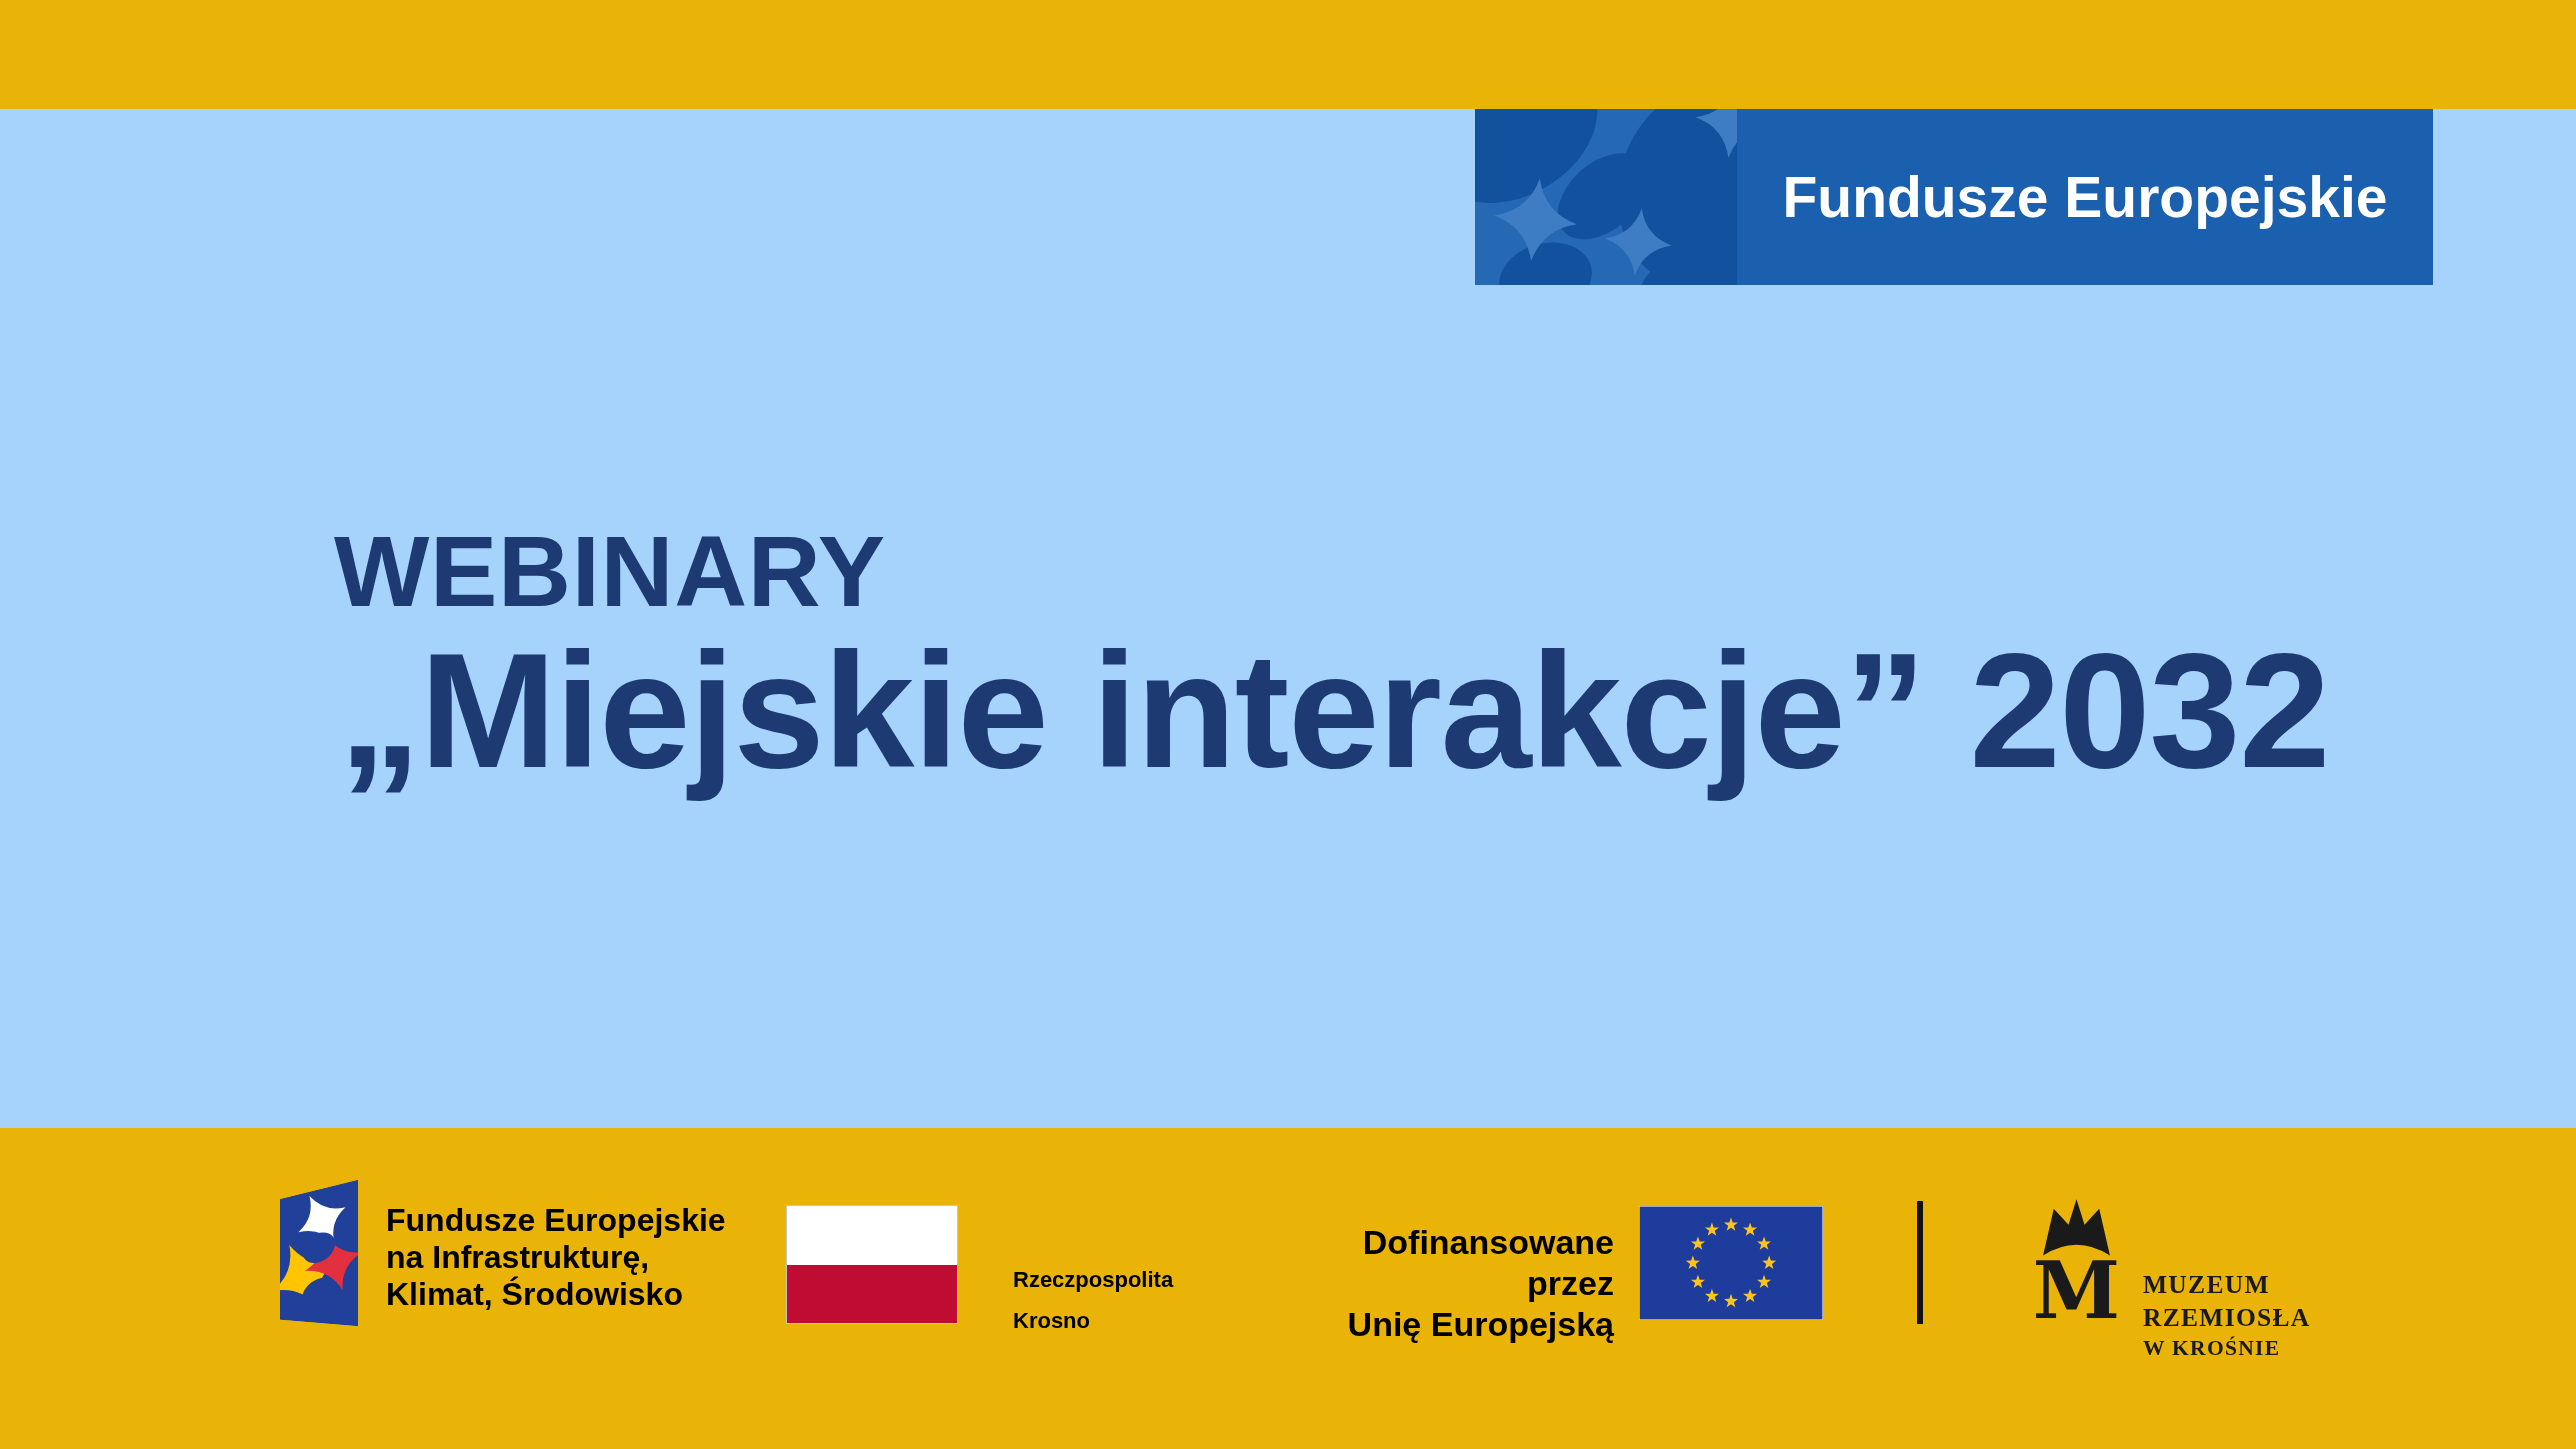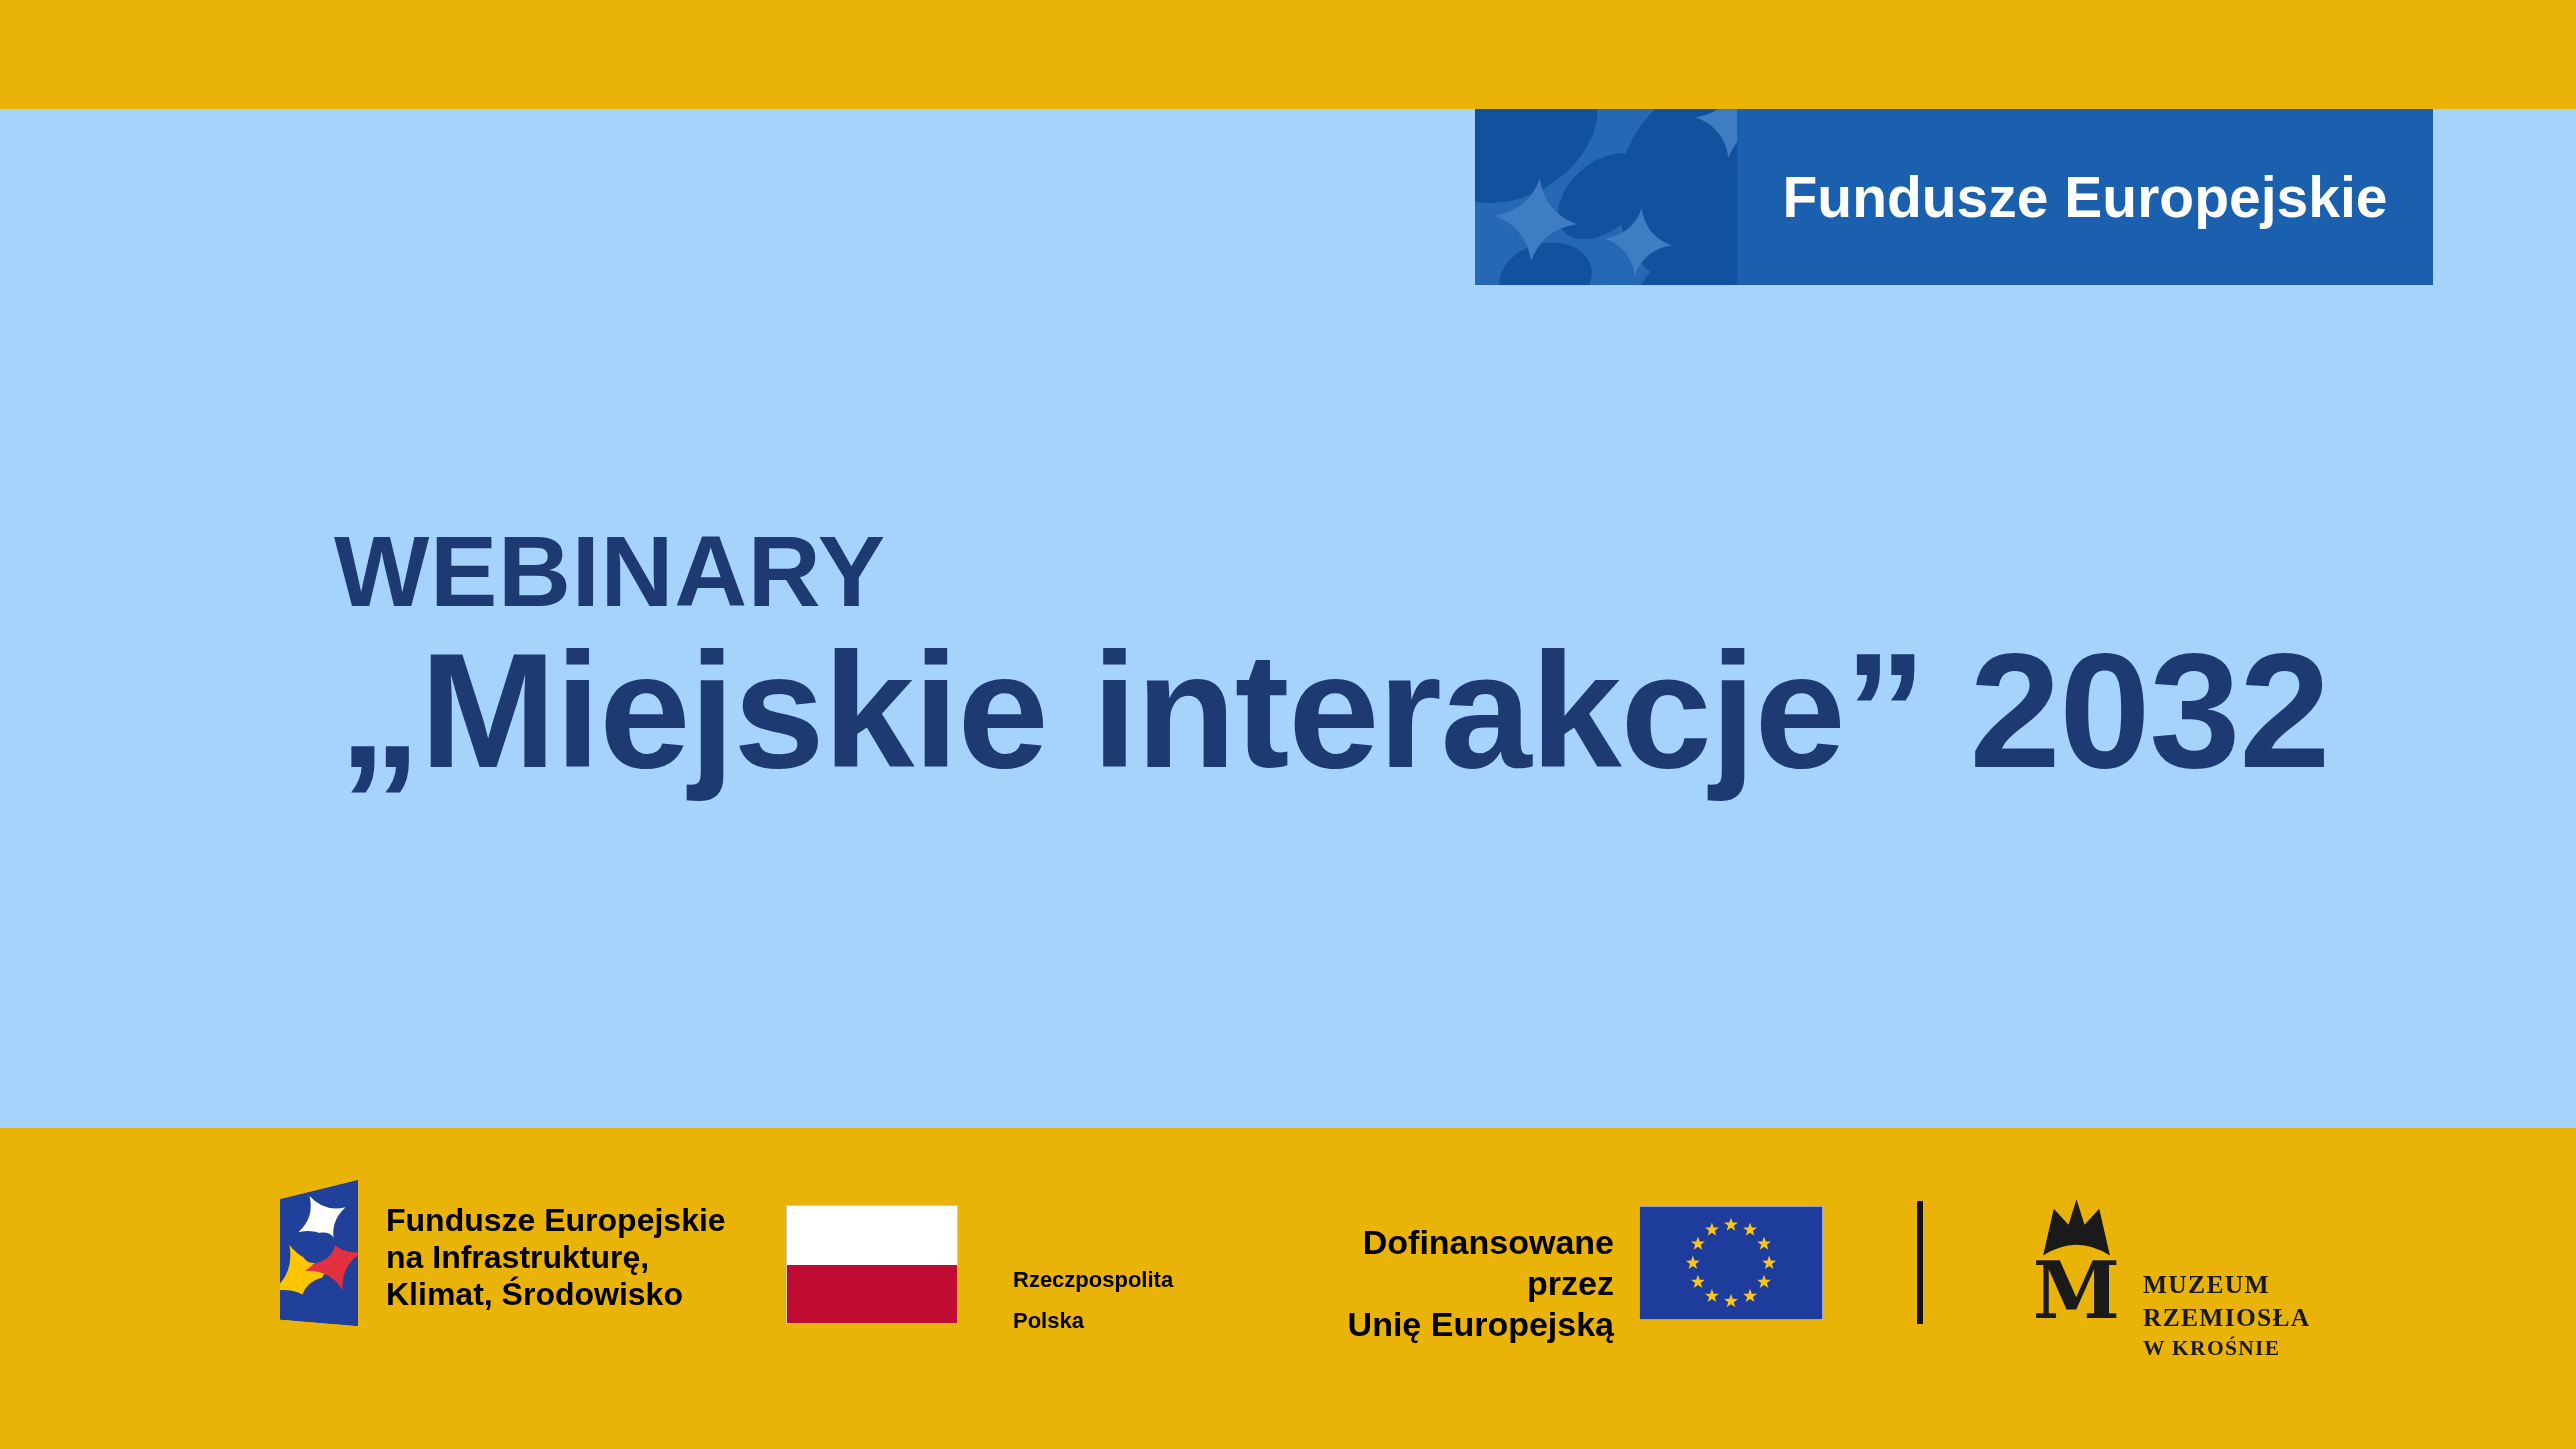--- a/index.html
+++ b/index.html
@@ -101,21 +101,21 @@
     <span>Fundusze Europejskie</span>
     <span>na Infrastrukturę,</span>
     <span>Klimat, Środowisko</span>
   </div>
 
   <div class="pl-flag">
     <div class="red"></div>
   </div>
   <div class="pl-text">
     <span>Rzeczpospolita</span>
-    <span>Polska</span>
+    <span>Krosno</span>
   </div>
 
   <div class="eu-text">
     <span>Dofinansowane przez</span>
     <span>Unię Europejską</span>
   </div>
   <svg class="eu-flag" viewBox="0 0 275 170" preserveAspectRatio="none">
     <defs>
       <polygon id="eustar" points="0,-11 2.59,-3.56 10.46,-3.4 4.19,1.36 6.47,8.9 0,4.4 -6.47,8.9 -4.19,1.36 -10.46,-3.4 -2.59,-3.56" fill="#FBC51D"></polygon>
     </defs>

